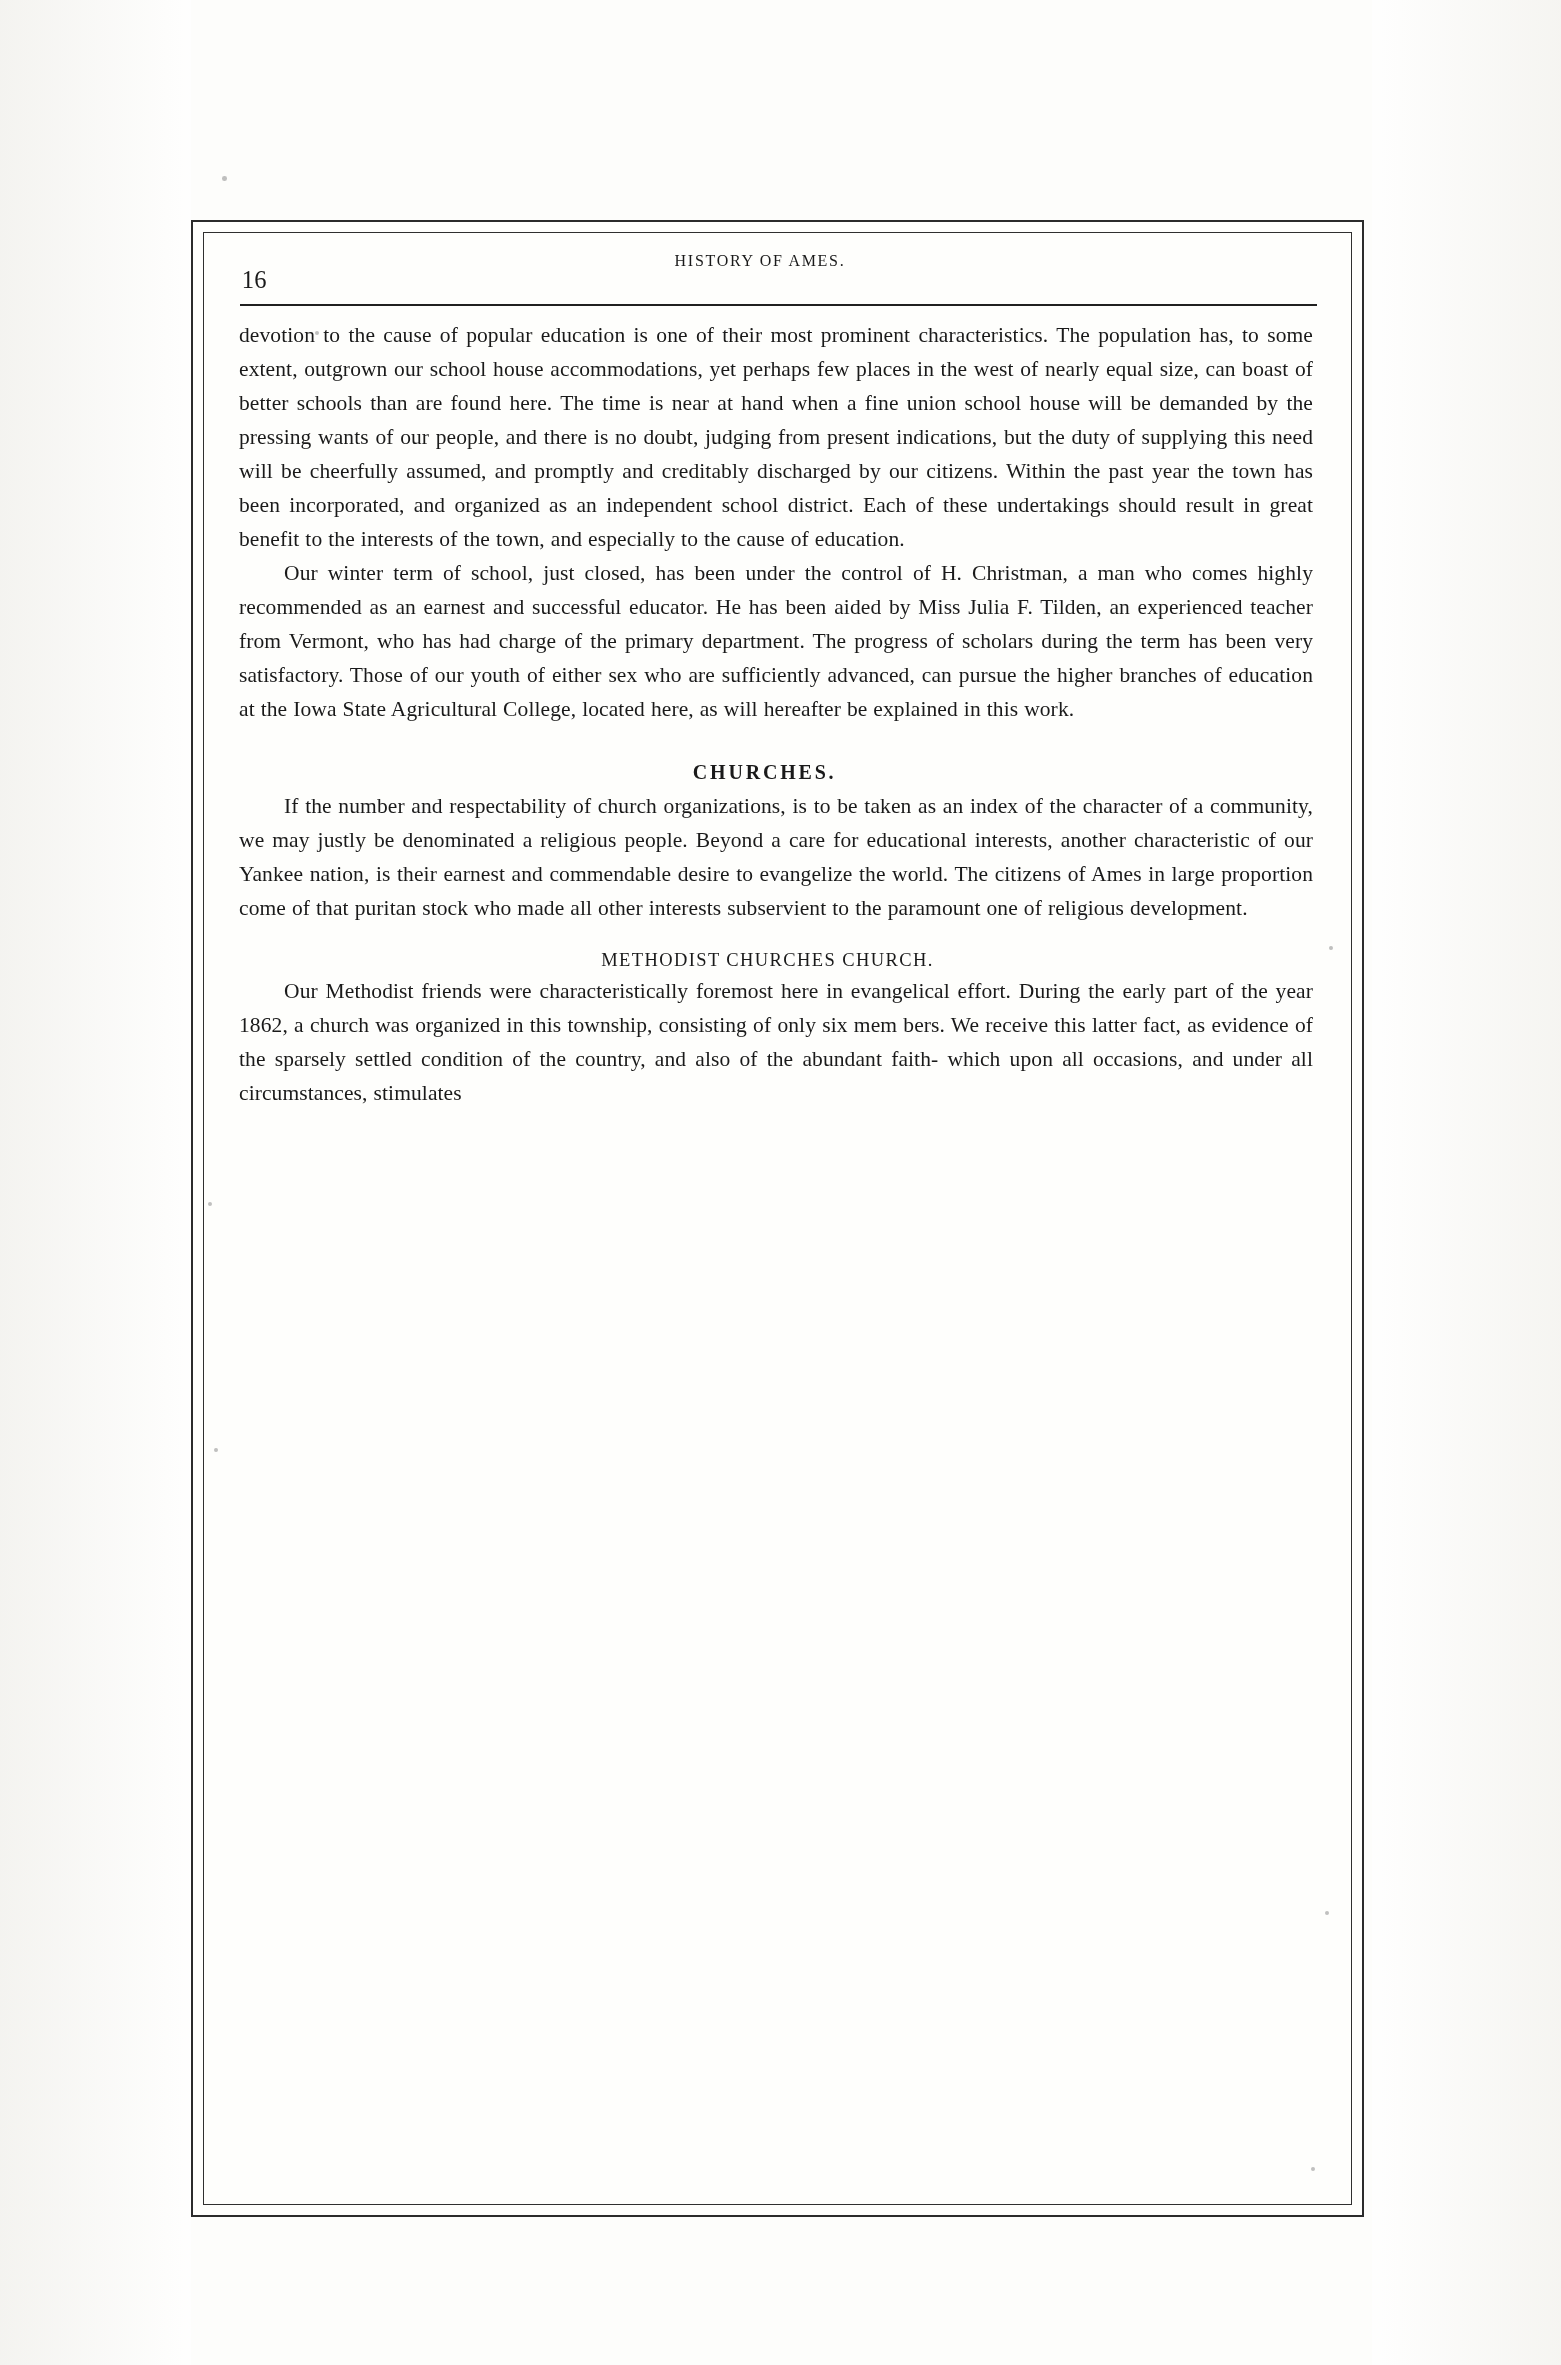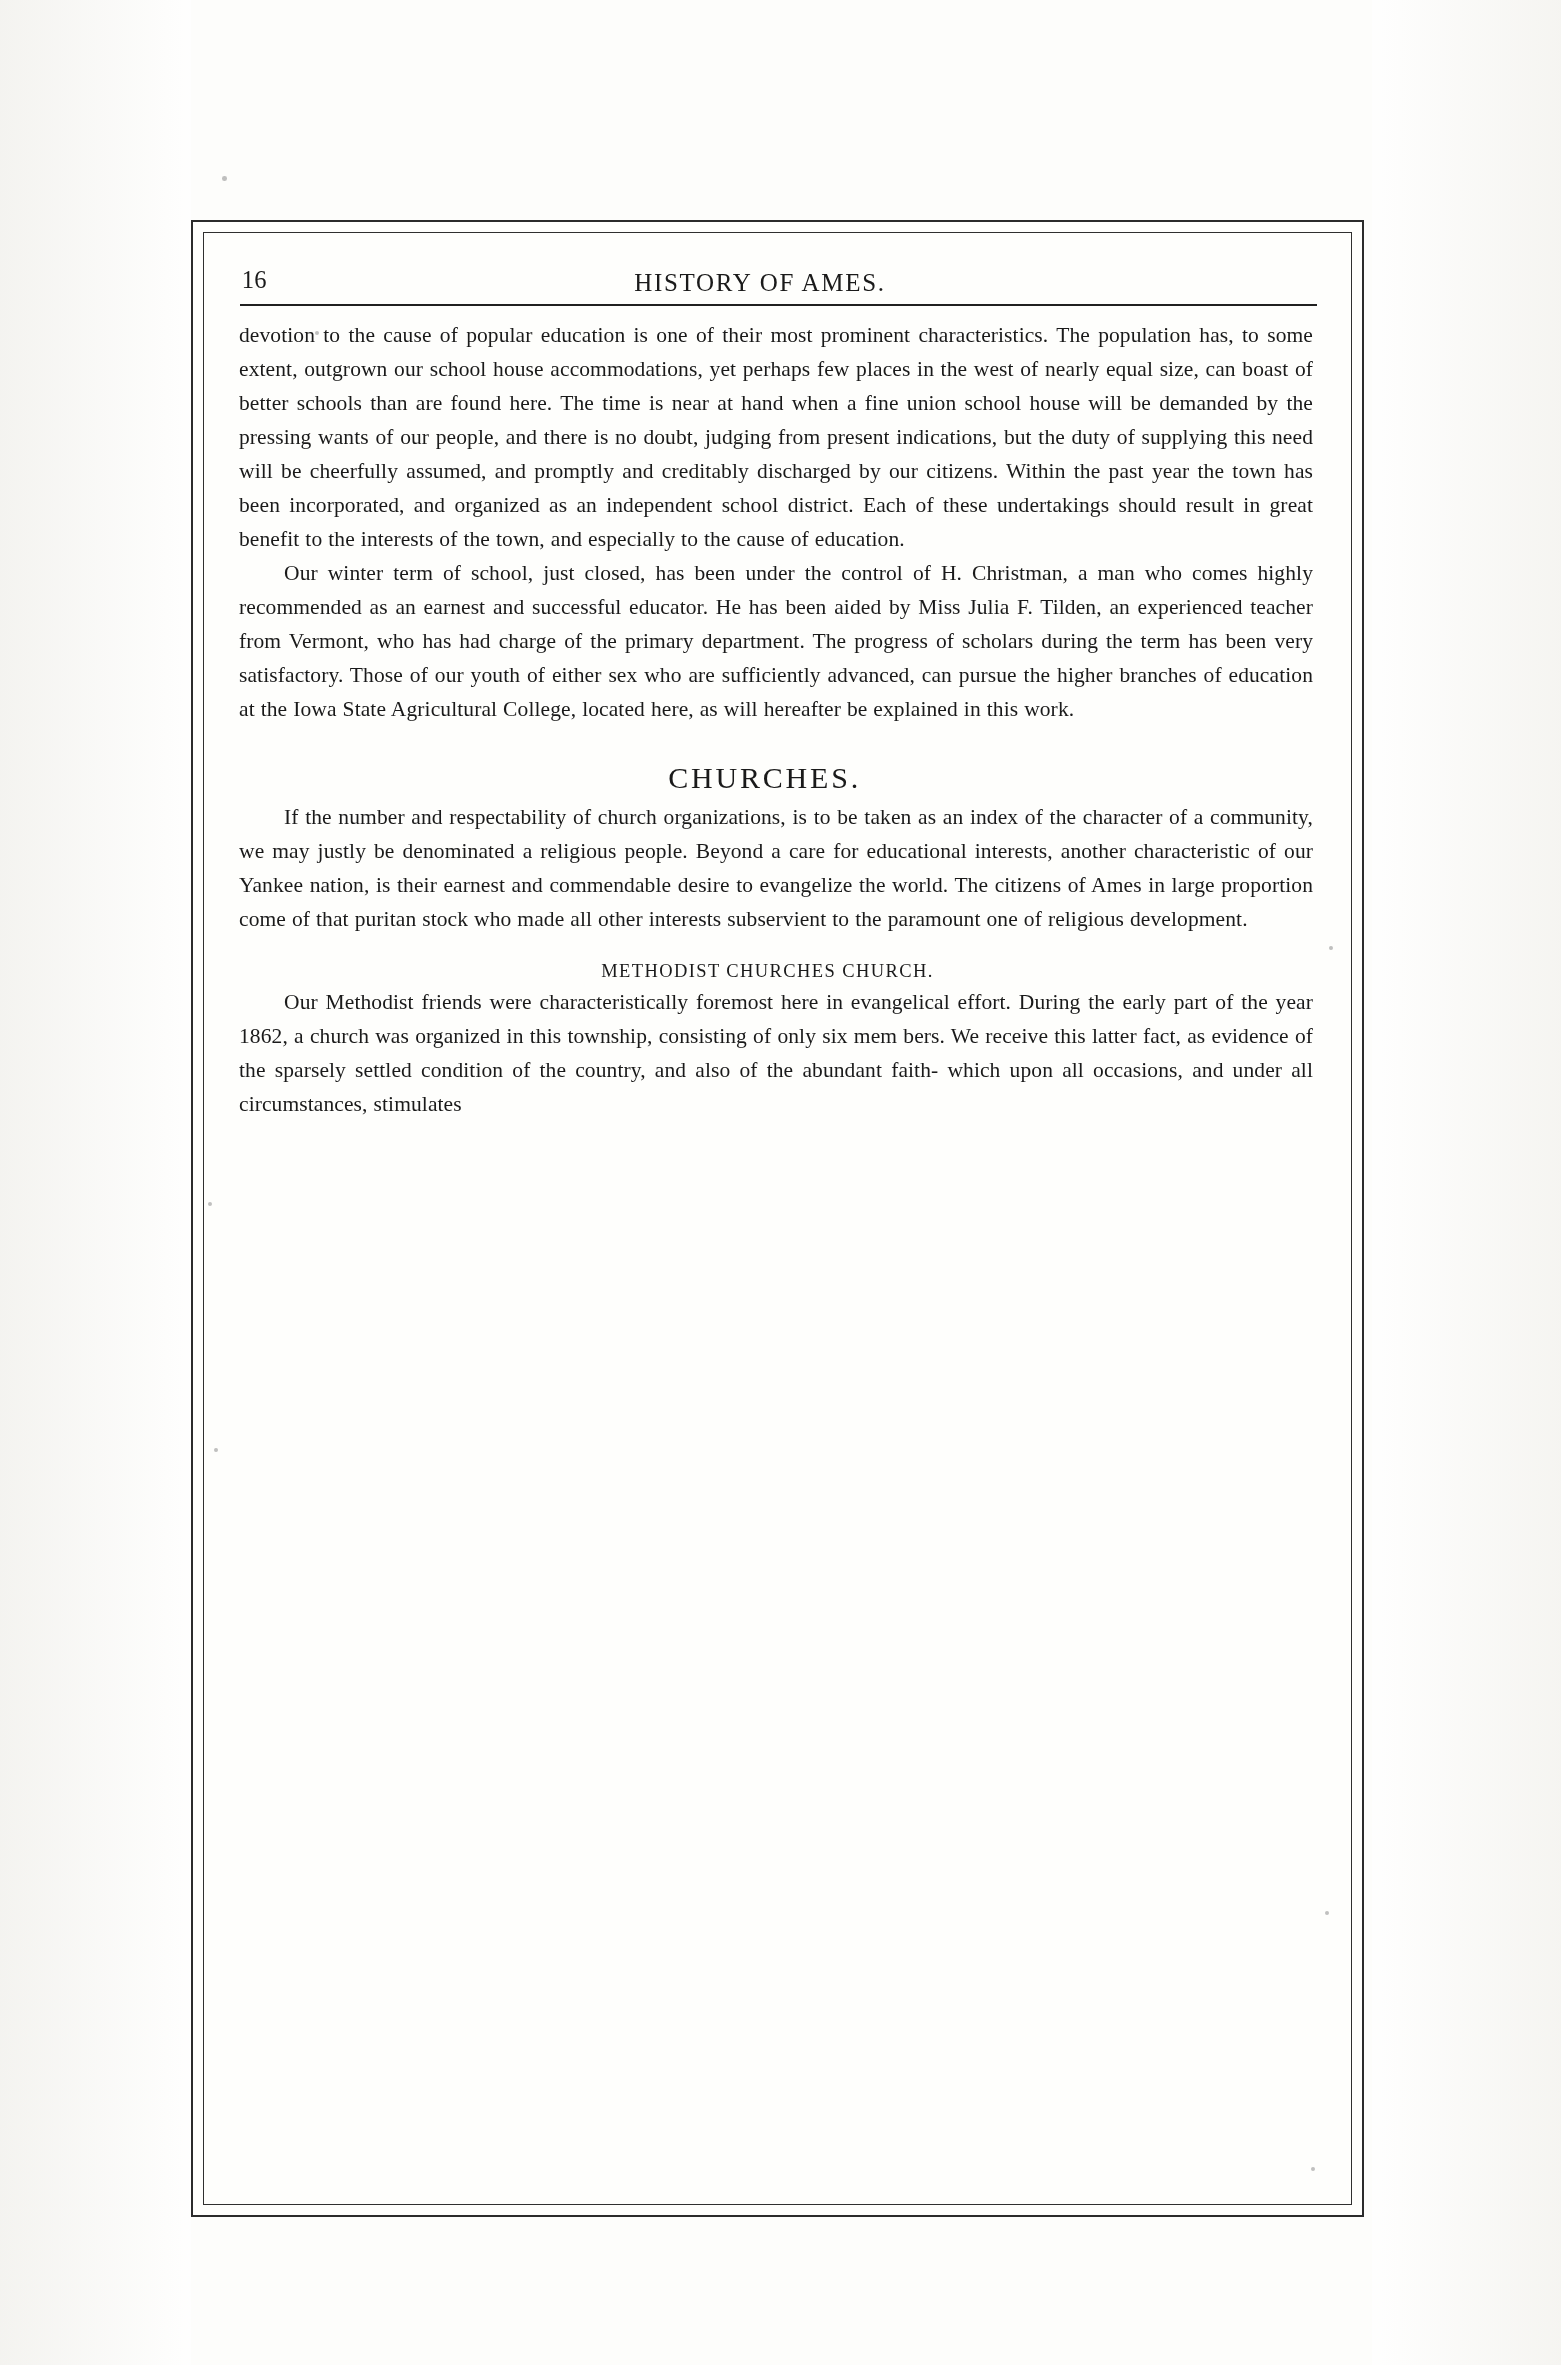--- a/index.html
+++ b/index.html
@@ -63,23 +63,23 @@
     position: absolute;
     left: 2.8px;
     top: 20px;
     font-size: 24.6px;
     letter-spacing: 0.2px;
   }
   .head-title {
     position: absolute;
     left: 0;
     right: 0;
-    top: 23px;
+    top: 6px;
     text-align: center;
-    font-size: 25px;
+    font-size: 16px;
     letter-spacing: 1.7px;
     transform: translateX(-16px);
   }
   .head-rule {
     position: absolute;
     left: 0.9px;
     right: -3.8px;
     top: 58px;
     height: 1.9px;
     background: #202020;
@@ -98,22 +98,22 @@
     letter-spacing: 0.1px;
     word-spacing: 0.5px;
   }
   p.para.indent {
     text-indent: 45px;
   }
 
   h2.section-title {
     margin: 35px 0 4.7px 0;
     text-align: center;
-    font-size: 30px;
-    font-weight: normal;
+    font-size: 20px;
+    font-weight: bold;
     letter-spacing: 2.8px;
     transform: translateX(-11.4px);
   }
 
   h3.subsection-title {
     margin: 25.5px 0 2.8px 0;
     text-align: center;
     font-size: 18.5px;
     font-weight: normal;
     letter-spacing: 1.4px;

